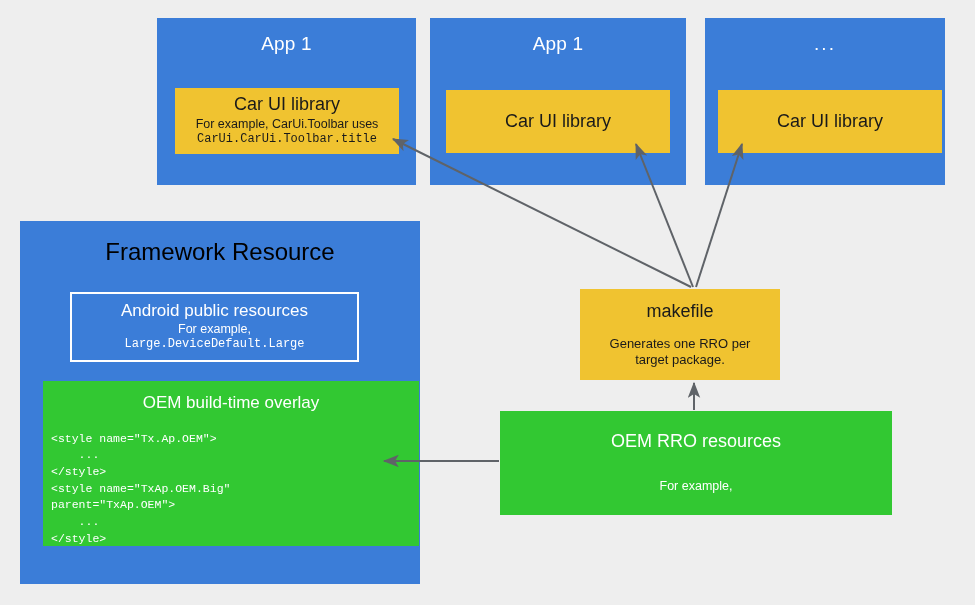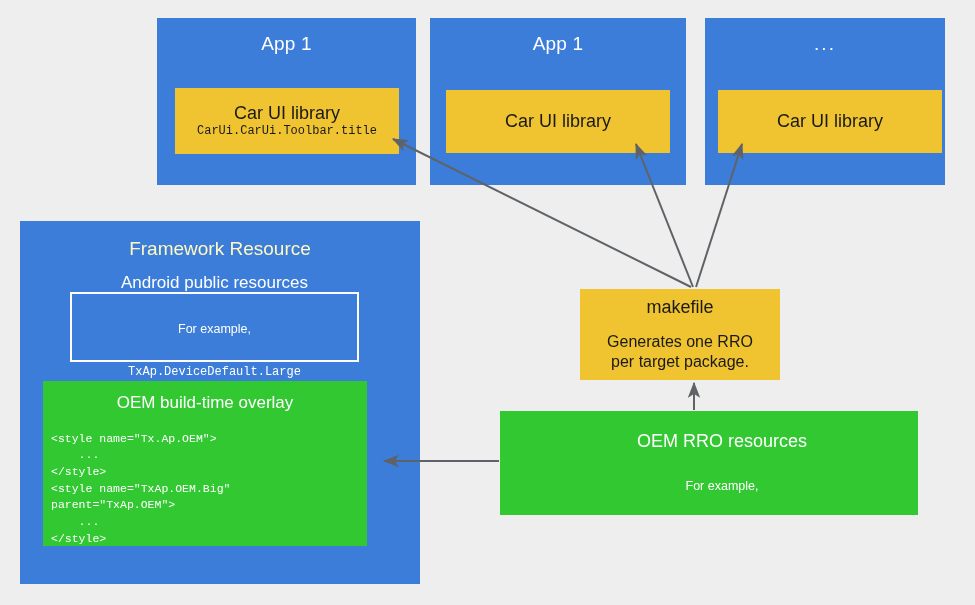--- a/index.html
+++ b/index.html
@@ -29,67 +29,68 @@
     text-align:center;
   }
   .carui-title{font-size:18px;line-height:1.15;}
   .carui-sub{font-size:12.5px;line-height:1.25;margin-top:2px;}
   .mono{font-family:"Liberation Mono",monospace;font-size:12px;line-height:1.3;}
 
   .framework{
     background:#3b7dd8;
     display:flex;flex-direction:column;align-items:center;
   }
-  .framework-title{color:#fef9c3;font-size:19px;margin-top:17px;}
+  .framework-title{color:#000000;font-size:24px;margin-top:17px;}
 
   .android-res{
     position:absolute;border:2px solid #ffffff;background:#3b7dd8;
     color:#ffffff;text-align:left;
-    display:flex;flex-direction:column;align-items:center;justify-content:center;gap:28px;
+    display:flex;flex-direction:column;align-items:center;justify-content:center;
   }
   .android-res-title{font-size:17px;line-height:1.15;}
   .android-res-sub{font-size:12.5px;line-height:1.2;margin-top:1px;}
 
   .overlay-box{
     position:absolute;background:#32c832;color:#ffffff;
   }
   .overlay-title{
     text-align:center;font-size:17px;margin-top:12px;line-height:1.15;
   }
   .code{
     font-family:"Liberation Mono",monospace;font-size:11.5px;line-height:1.45;
     white-space:pre;margin:18px 0 0 8px;color:#ffffff;
   }
 
   .makefile{
     position:absolute;background:#f0c330;color:#1a1a1a;text-align:center;
     display:flex;flex-direction:column;align-items:center;justify-content:center;
   }
   .makefile-title{font-size:18px;line-height:1.15;}
-  .makefile-sub{font-size:16px;line-height:1.25;margin-top:14px;padding:0 22px;}
+  .makefile-sub{font-size:13px;line-height:1.25;margin-top:14px;padding:0 22px;}
 
   .rro{
     position:absolute;background:#32c832;color:#ffffff;text-align:center;
   }
   .rro-title{font-size:18px;margin-top:20px;line-height:1.15;}
   .rro-sub{font-size:12.5px;margin-top:26px;line-height:1.3;}
   .rro-mono{font-family:"Liberation Mono",monospace;font-size:12.5px;line-height:1.3;}
 
   svg.arrows{position:absolute;left:0;top:0;width:975px;height:605px;pointer-events:none;}
 </style>
 </head>
 <body>
 
 <div id="stage">
 
   <div class="box app-panel" style="left:157px;top:18px;width:259px;height:167px;">
     <div class="app-title">App 1</div>
   </div>
   <div class="carui" style="left:175px;top:88px;width:224px;height:66px;">
     <div class="carui-title">Car UI library</div>
+    <div class="carui-sub">For example, CarUi.Toolbar uses</div>
     <div class="mono">CarUi.CarUi.Toolbar.title</div>
   </div>
 
   <div class="box app-panel" style="left:430px;top:18px;width:256px;height:167px;">
     <div class="app-title">App 1</div>
   </div>
   <div class="carui" style="left:446px;top:90px;width:224px;height:63px;">
     <div class="carui-title">Car UI library</div>
   </div>
 
@@ -100,40 +101,40 @@
     <div class="carui-title">Car UI library</div>
   </div>
 
   <div class="box framework" style="left:20px;top:221px;width:400px;height:363px;">
     <div class="framework-title">Framework Resource</div>
   </div>
 
   <div class="android-res" style="left:70px;top:292px;width:285px;height:66px;">
     <div class="android-res-title">Android public resources</div>
     <div class="android-res-sub">For example,</div>
-    <div class="mono">TxAp.DeviceDefault.Large</div>
+    <div class="mono">Large.DeviceDefault.Large</div>
   </div>
 
-  <div class="overlay-box" style="left:43px;top:381px;width:324px;height:165px;">
+  <div class="overlay-box" style="left:43px;top:381px;width:376px;height:165px;">
     <div class="overlay-title">OEM build-time overlay</div>
     <div class="code">&lt;style name="Tx.Ap.OEM"&gt;
     ...
 &lt;/style&gt;
 &lt;style name="TxAp.OEM.Big"
 parent="TxAp.OEM"&gt;
     ...
 &lt;/style&gt;</div>
   </div>
 
   <div class="makefile" style="left:580px;top:289px;width:200px;height:91px;">
     <div class="makefile-title">makefile</div>
     <div class="makefile-sub">Generates one RRO per target package.</div>
   </div>
 
-  <div class="rro" style="left:500px;top:411px;width:392px;height:104px;padding-left:26px;">
+  <div class="rro" style="left:500px;top:411px;width:392px;height:104px;">
     <div class="rro-title">OEM RRO resources</div>
     <div class="rro-sub">For example,</div>
   </div>
 
   <svg class="arrows" viewBox="0 0 975 605">
     <defs>
       <marker id="ah" markerWidth="9" markerHeight="9" refX="7.4" refY="3.1" orient="auto" markerUnits="strokeWidth">
         <path d="M0,0 L8,3.1 L0,6.2 L1.9,3.1 z" fill="#5f6368"></path>
       </marker>
     </defs>

